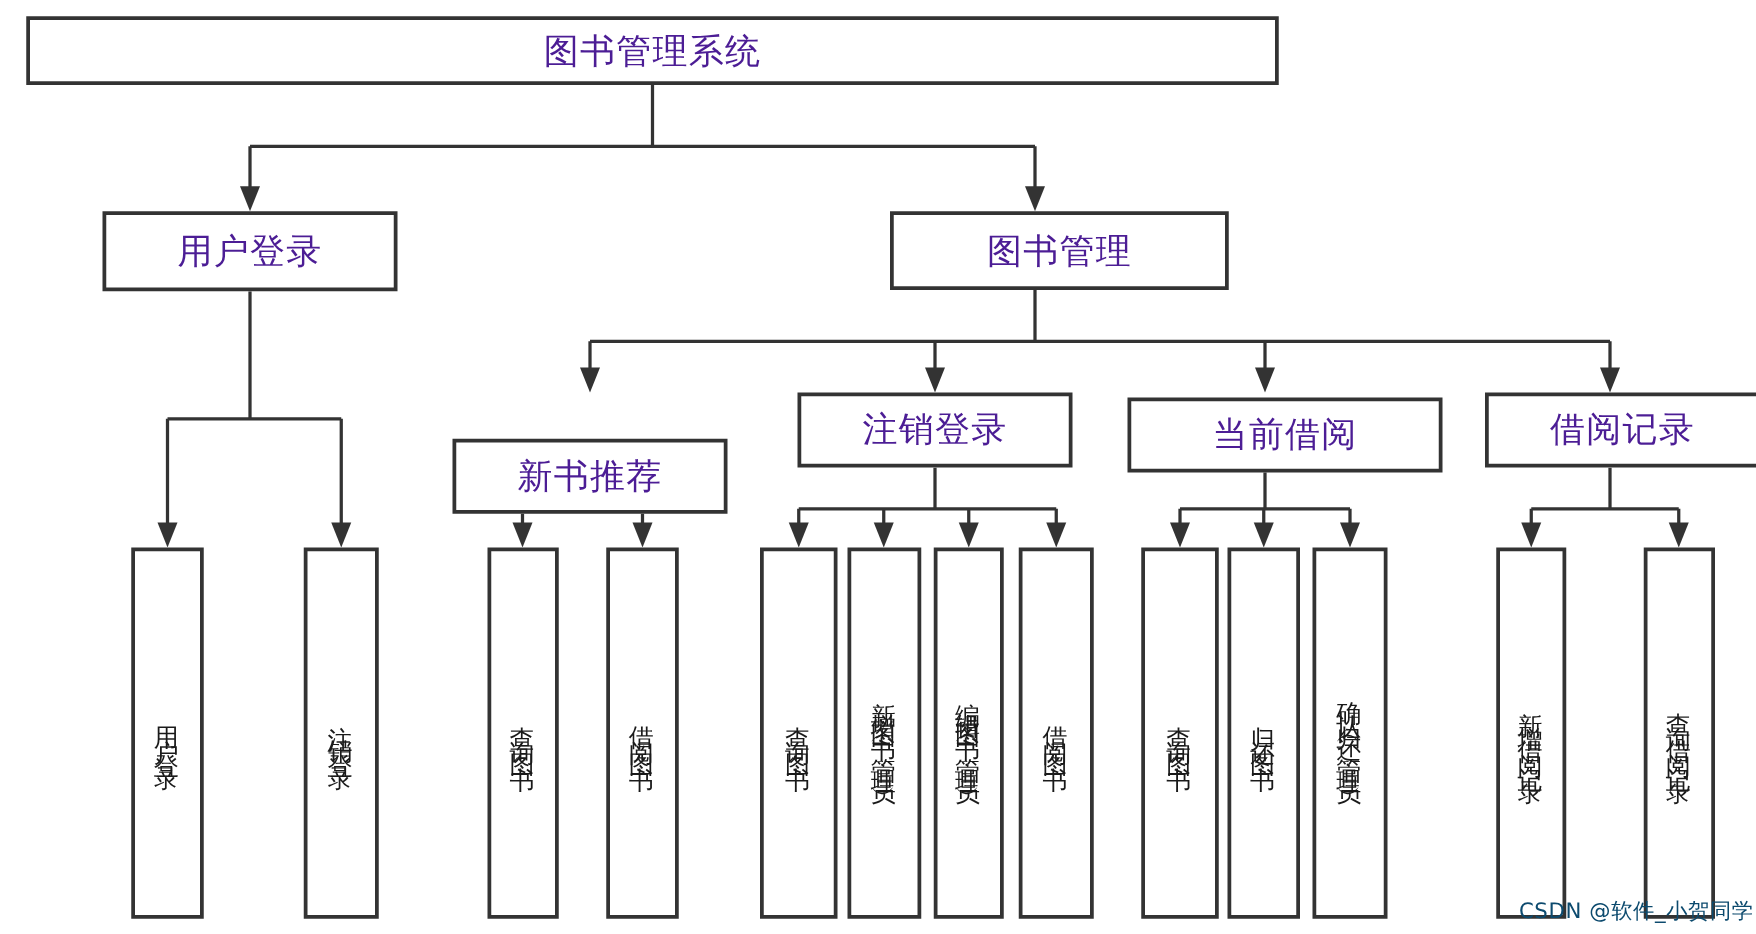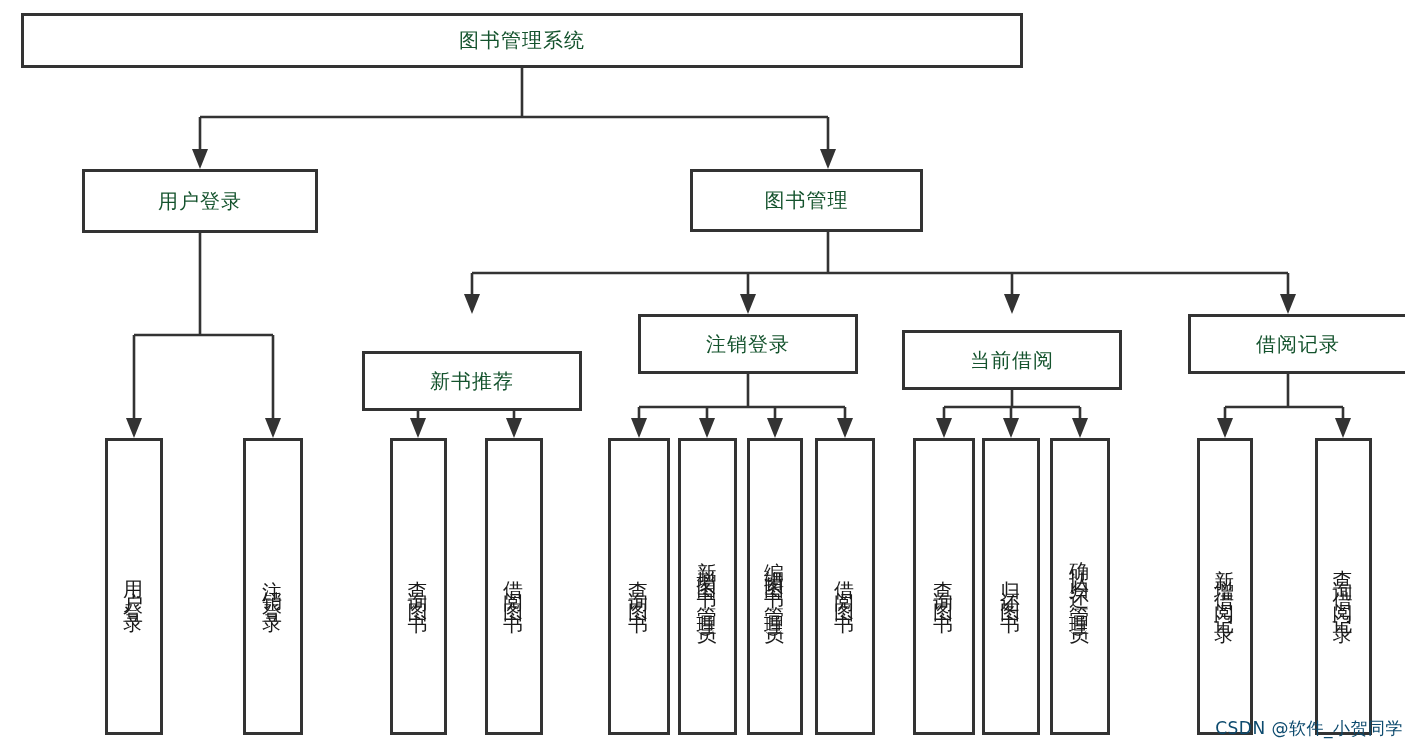--- a/index.html
+++ b/index.html
@@ -2,35 +2,35 @@
 <html><head>
 <meta charset="utf-8">
 <style>
   html,body{margin:0;padding:0;background:#ffffff;}
   body{font-family:"DejaVu Sans","Liberation Sans",sans-serif;}
   #canvas{position:relative;width:1405px;height:747px;background:#ffffff;overflow:hidden;}
   #connectors{position:absolute;left:0;top:0;width:1405px;height:747px;}
   .hnode{
     position:absolute;box-sizing:border-box;background:#ffffff;
     border:3px solid #333333;display:flex;align-items:center;justify-content:center;
-    font-size:20px;color:#14532d;letter-spacing:1px;z-index:2;
+    font-size:28px;color:#4c1d95;letter-spacing:1px;z-index:2;
   }
   .vnode{
     position:absolute;box-sizing:border-box;background:#ffffff;
     border:3px solid #333333;display:flex;align-items:center;justify-content:center;
     writing-mode:vertical-rl;text-orientation:mixed;
     font-size:20px;letter-spacing:11px;color:#1a1a1a;
     top:438px;height:297px;z-index:2;overflow:hidden;
   }
   #n-root{left:21px;top:13px;width:1002px;height:55px;}
   #n-user{left:82px;top:169px;width:236px;height:64px;}
-  #n-mgmt{left:690px;top:169px;width:233px;height:63px;}
+  #n-mgmt{left:712px;top:169px;width:271px;height:63px;}
   #n-newrec{left:362px;top:314px;width:220px;height:60px;margin-top:37px;}
   #n-borrow{left:638px;top:314px;width:220px;height:60px;}
-  #n-current{left:902px;top:330px;width:220px;height:60px;}
+  #n-current{left:902px;top:318px;width:252px;height:60px;}
   #n-records{left:1178px;top:314px;width:220px;height:60px;margin-left:10px;}
   #v11{left:105px;width:58px;}  #v12{left:243px;width:60px;}
   #v21{left:390px;width:57px;}  #v22{left:485px;width:58px;}
   #v31{left:608px;width:62px;}  #v32{left:678px;width:59px;letter-spacing:9px;}
   #v33{left:747px;width:56px;letter-spacing:9px;}  #v34{left:815px;width:60px;}
   #v41{left:913px;width:62px;}  #v42{left:982px;width:58px;}
   #v43{left:1050px;width:60px;letter-spacing:9px;}
   #v51{left:1197px;width:56px;} #v52{left:1315px;width:57px;}
   #watermark{
     position:absolute;right:2px;top:717px;font-size:17px;color:#0c4a6e;

